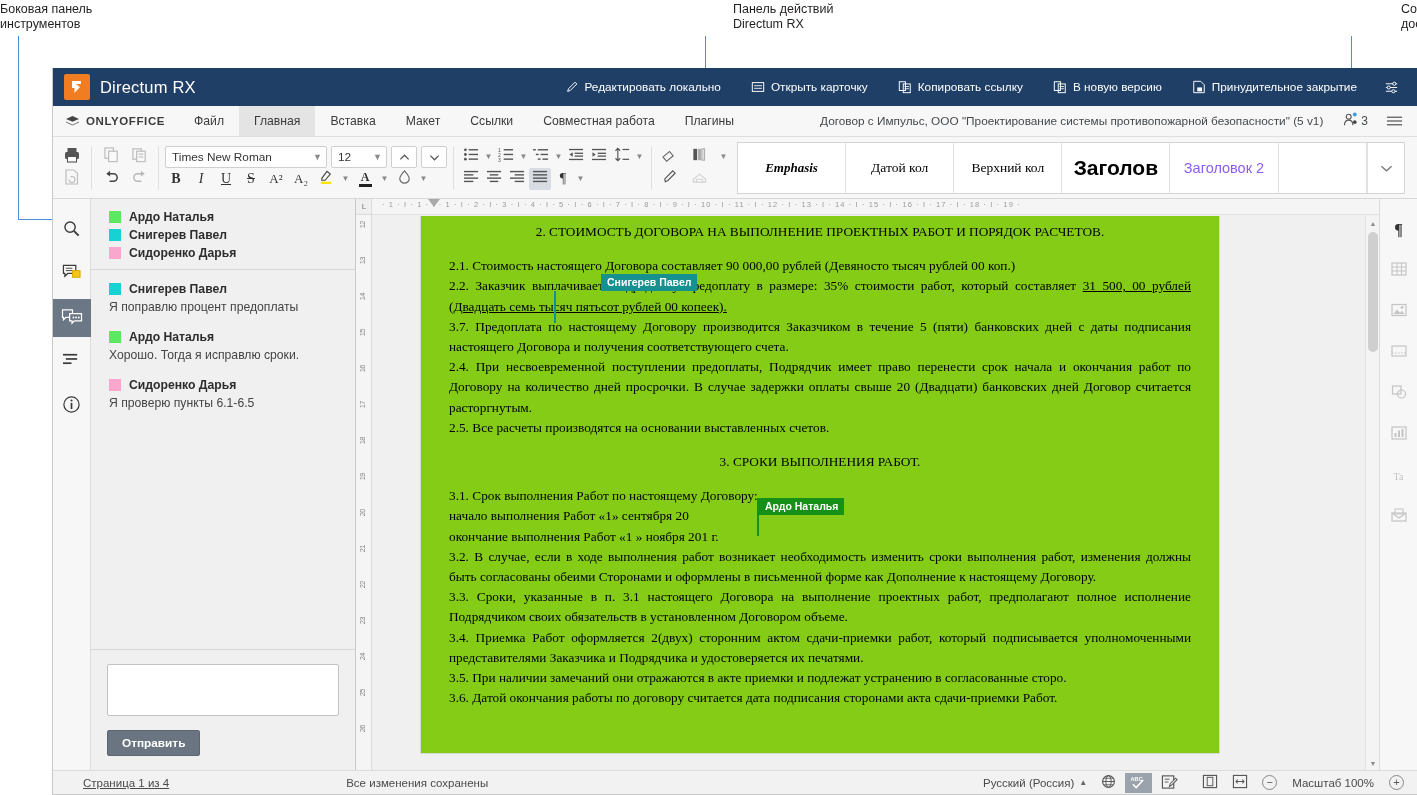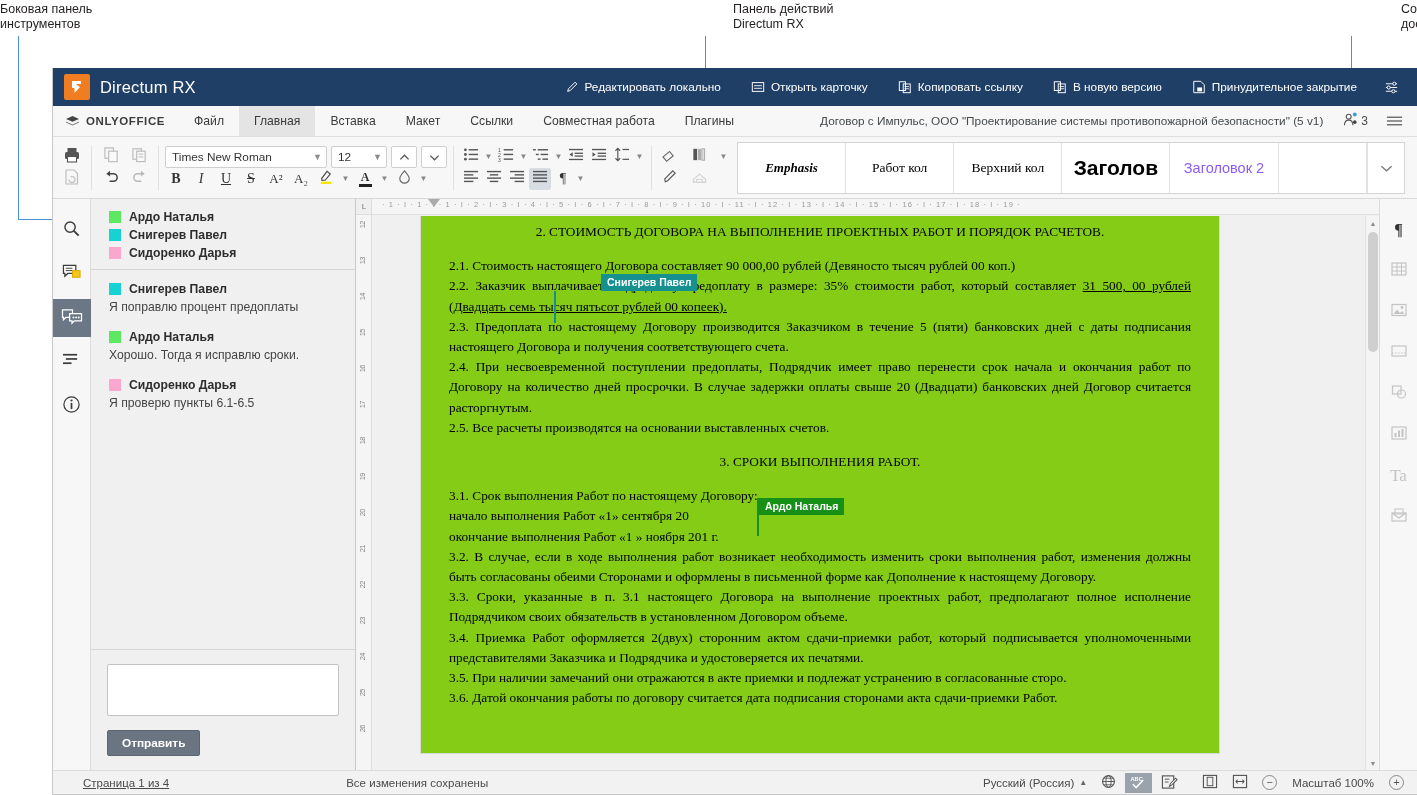--- a/index.html
+++ b/index.html
@@ -865,21 +865,21 @@
             </div>
           </div>
         </div>
       </div>
 
       <div id="style-gallery">
         <div class="style-item w1">
           <span class="st-emphasis">Emphasis</span>
         </div>
         <div class="style-item w2">
-          <span class="st-serif">Работ кол</span>
+          <span class="st-serif">Датой кол</span>
         </div>
         <div class="style-item w2">
           <span class="st-serif">Верхний кол</span>
         </div>
         <div class="style-item w2">
           <span class="st-h1">Заголов</span>
         </div>
         <div class="style-item w2">
           <span class="st-h2">Заголовок 2</span>
         </div>
@@ -1021,21 +1021,21 @@
 
         <div id="page">
           <div id="page-content">
 
             <div class="doc-h">2. СТОИМОСТЬ ДОГОВОРА НА ВЫПОЛНЕНИЕ ПРОЕКТНЫХ РАБОТ И ПОРЯДОК РАСЧЕТОВ.</div>
 
             <div class="doc-p">2.1. Стоимость настоящего Договора составляет 90 000,00 рублей (Девяносто тысяч рублей 00 коп.)</div>
             <div class="doc-p">
               <span>2.2. Заказчик выплачивает Подрядчику предоплату в размере: 35% стоимости работ, который составляет </span><span class="u">31 500, 00 рублей (Двадцать семь тысяч пятьсот рублей 00 копеек).</span>
             </div>
-            <div class="doc-p">2.3. Предоплата по настоящему Договору производится Заказчиком в течение 5 (пяти) банковских дней с даты подписания настоящего Договора и получения соответствующего счета.</div>
+            <div class="doc-p">3.7. Предоплата по настоящему Договору производится Заказчиком в течение 5 (пяти) банковских дней с даты подписания настоящего Договора и получения соответствующего счета.</div>
             <div class="doc-p">2.4. При несвоевременной поступлении предоплаты, Подрядчик имеет право перенести срок начала и окончания работ по Договору на количество дней просрочки. В случае задержки оплаты свыше 20 (Двадцати) банковских дней Договор считается расторгнутым.</div>
             <div class="doc-p">2.5. Все расчеты производятся на основании выставленных счетов.</div>
 
             <div class="doc-gap"></div>
             <div class="doc-h">3. СРОКИ ВЫПОЛНЕНИЯ РАБОТ.</div>
 
             <div class="doc-p" style="text-align:left;">3.1. Срок выполнения Работ по настоящему Договору:</div>
             <div class="doc-p" style="text-align:left;">начало выполнения Работ «1» сентября 20</div>
             <div class="doc-p" style="text-align:left;">окончание выполнения Работ «1 » ноября  201  г.</div>
             <div class="doc-p">3.2. В случае, если в ходе выполнения работ возникает необходимость изменить сроки выполнения работ, изменения должны быть согласованы обеими Сторонами и оформлены в письменной форме как Дополнение к настоящему Договору.</div>
@@ -1103,21 +1103,21 @@
           <span>
             <svg width="18" height="18" viewBox="0 0 18 18">
                 <rect x="2" y="3" width="14" height="12" fill="none" stroke="#c4c4c4" stroke-width="1.2"></rect>
                 <rect x="4.5" y="9" width="2" height="4" fill="#c4c4c4"></rect>
                 <rect x="8" y="6.5" width="2" height="6.5" fill="#c4c4c4"></rect>
                 <rect x="11.5" y="5" width="2" height="8" fill="#c4c4c4"></rect>
               </svg>
           </span>
         </div>
         <div class="rr-btn">
-          <span style="font-family:'Liberation Serif',serif;font-size:17px;color:#c4c4c4;">Ta</span>
+          <span style="font-family:'Liberation Serif',serif;font-size:10px;color:#c4c4c4;">Ta</span>
         </div>
         <div class="rr-btn">
           <span>
             <svg width="18" height="18" viewBox="0 0 18 18">
                 <rect x="2" y="7" width="14" height="8" fill="none" stroke="#c4c4c4" stroke-width="1.2"></rect>
                 <rect x="5" y="3" width="8" height="5" fill="none" stroke="#c4c4c4" stroke-width="1"></rect>
                 <path d="M2 7 L9 12 L16 7" fill="none" stroke="#c4c4c4" stroke-width="1.1"></path>
               </svg>
           </span>
         </div>

